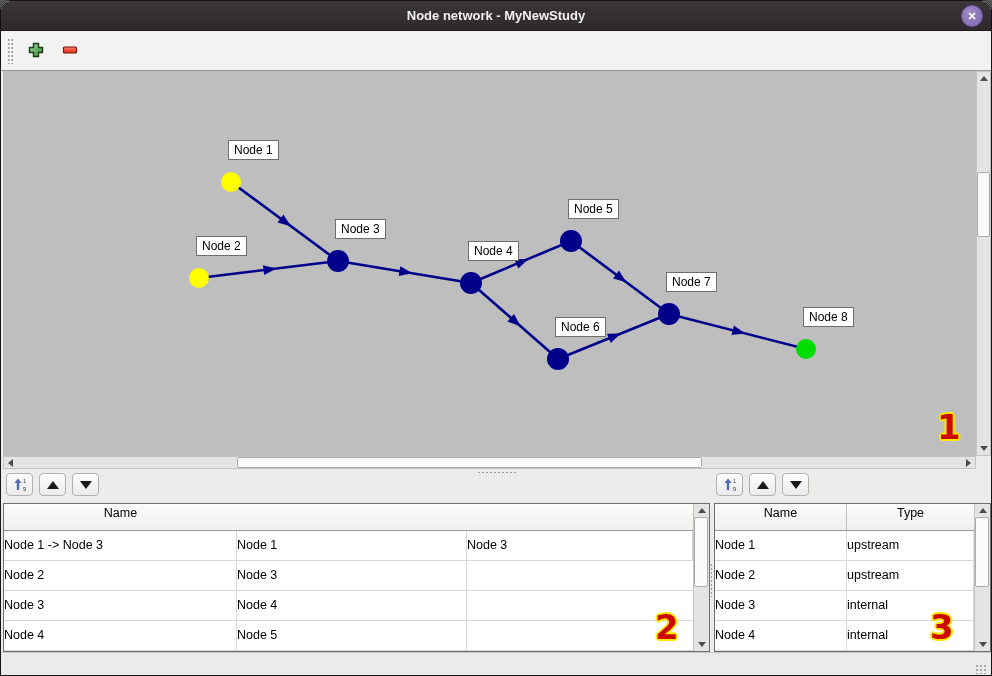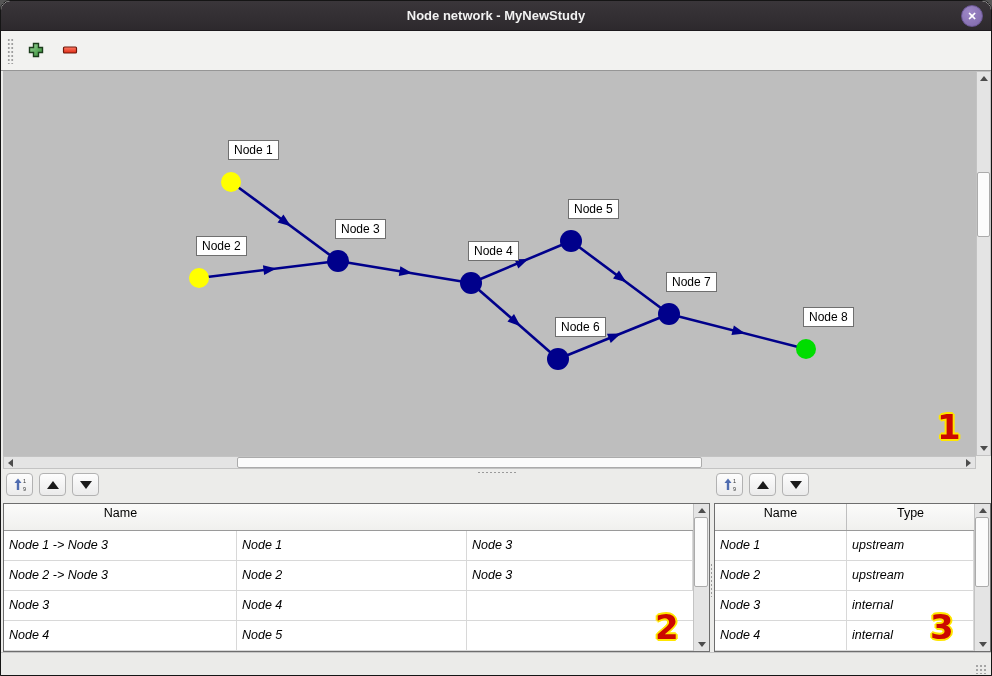--- a/index.html
+++ b/index.html
@@ -86,21 +86,21 @@
   .table-main { flex:1; display:flex; flex-direction:column; overflow:hidden; }
   .trow { display:grid; }
   .links-table .trow { grid-template-columns:233px 230px 1fr; }
   .nodes-table .trow { grid-template-columns:132px 1fr; }
   .thead {
     height:36px; background:linear-gradient(#fbfbfa,#f0f0ee);
     border-bottom:1px solid #9a9a9a; font-size:12.5px;
   }
   .thead .tcell { text-align:center; line-height:18px; border-right:1px solid #bfbfbf; }
   .trow.data { height:30px; border-bottom:1px solid #d8d8d8; font-size:12.5px; }
-  .trow.data .tcell { line-height:29px; padding-left:5px; border-right:1px solid #d8d8d8; overflow:hidden; white-space:nowrap;font-style:italic; }
+  .trow.data .tcell { line-height:29px; border-right:1px solid #d8d8d8; overflow:hidden; white-space:nowrap; }
   .tcell:last-child { border-right:none; }
   .trow.partial { flex:1; border-bottom:none; }
   .table-vscroll { position:relative; width:16px; background:#e4e4e4; border-left:1px solid #c3c3c3; }
   
   .statusbar { position:absolute; left:0; top:651px; width:100%; height:25px; background:#ebebe9; border-top:1px solid #c6c6c6; }
   .resize-grip {
     position:absolute; right:4px; bottom:3px; width:12px; height:10px;
     background-image:radial-gradient(#a5a5a5 0.8px, transparent 1px); background-size:4px 4px;
   }
   
@@ -241,21 +241,20 @@
     <div class="table-main">
         <div class="trow thead">
           <div class="tcell">Name</div>
         </div>
         <div class="trow data">
           <div class="tcell">Node 1 -&gt; Node 3</div>
           <div class="tcell">Node 1</div>
           <div class="tcell">Node 3</div>
         </div>
         <div class="trow data">
-          <div class="tcell">Node 2 -&gt; Node 3</div>
           <div class="tcell">Node 2</div>
           <div class="tcell">Node 3</div>
         </div>
         <div class="trow data">
           <div class="tcell">Node 3</div>
           <div class="tcell">Node 4</div>
         </div>
         <div class="trow data">
           <div class="tcell">Node 4</div>
           <div class="tcell">Node 5</div>

